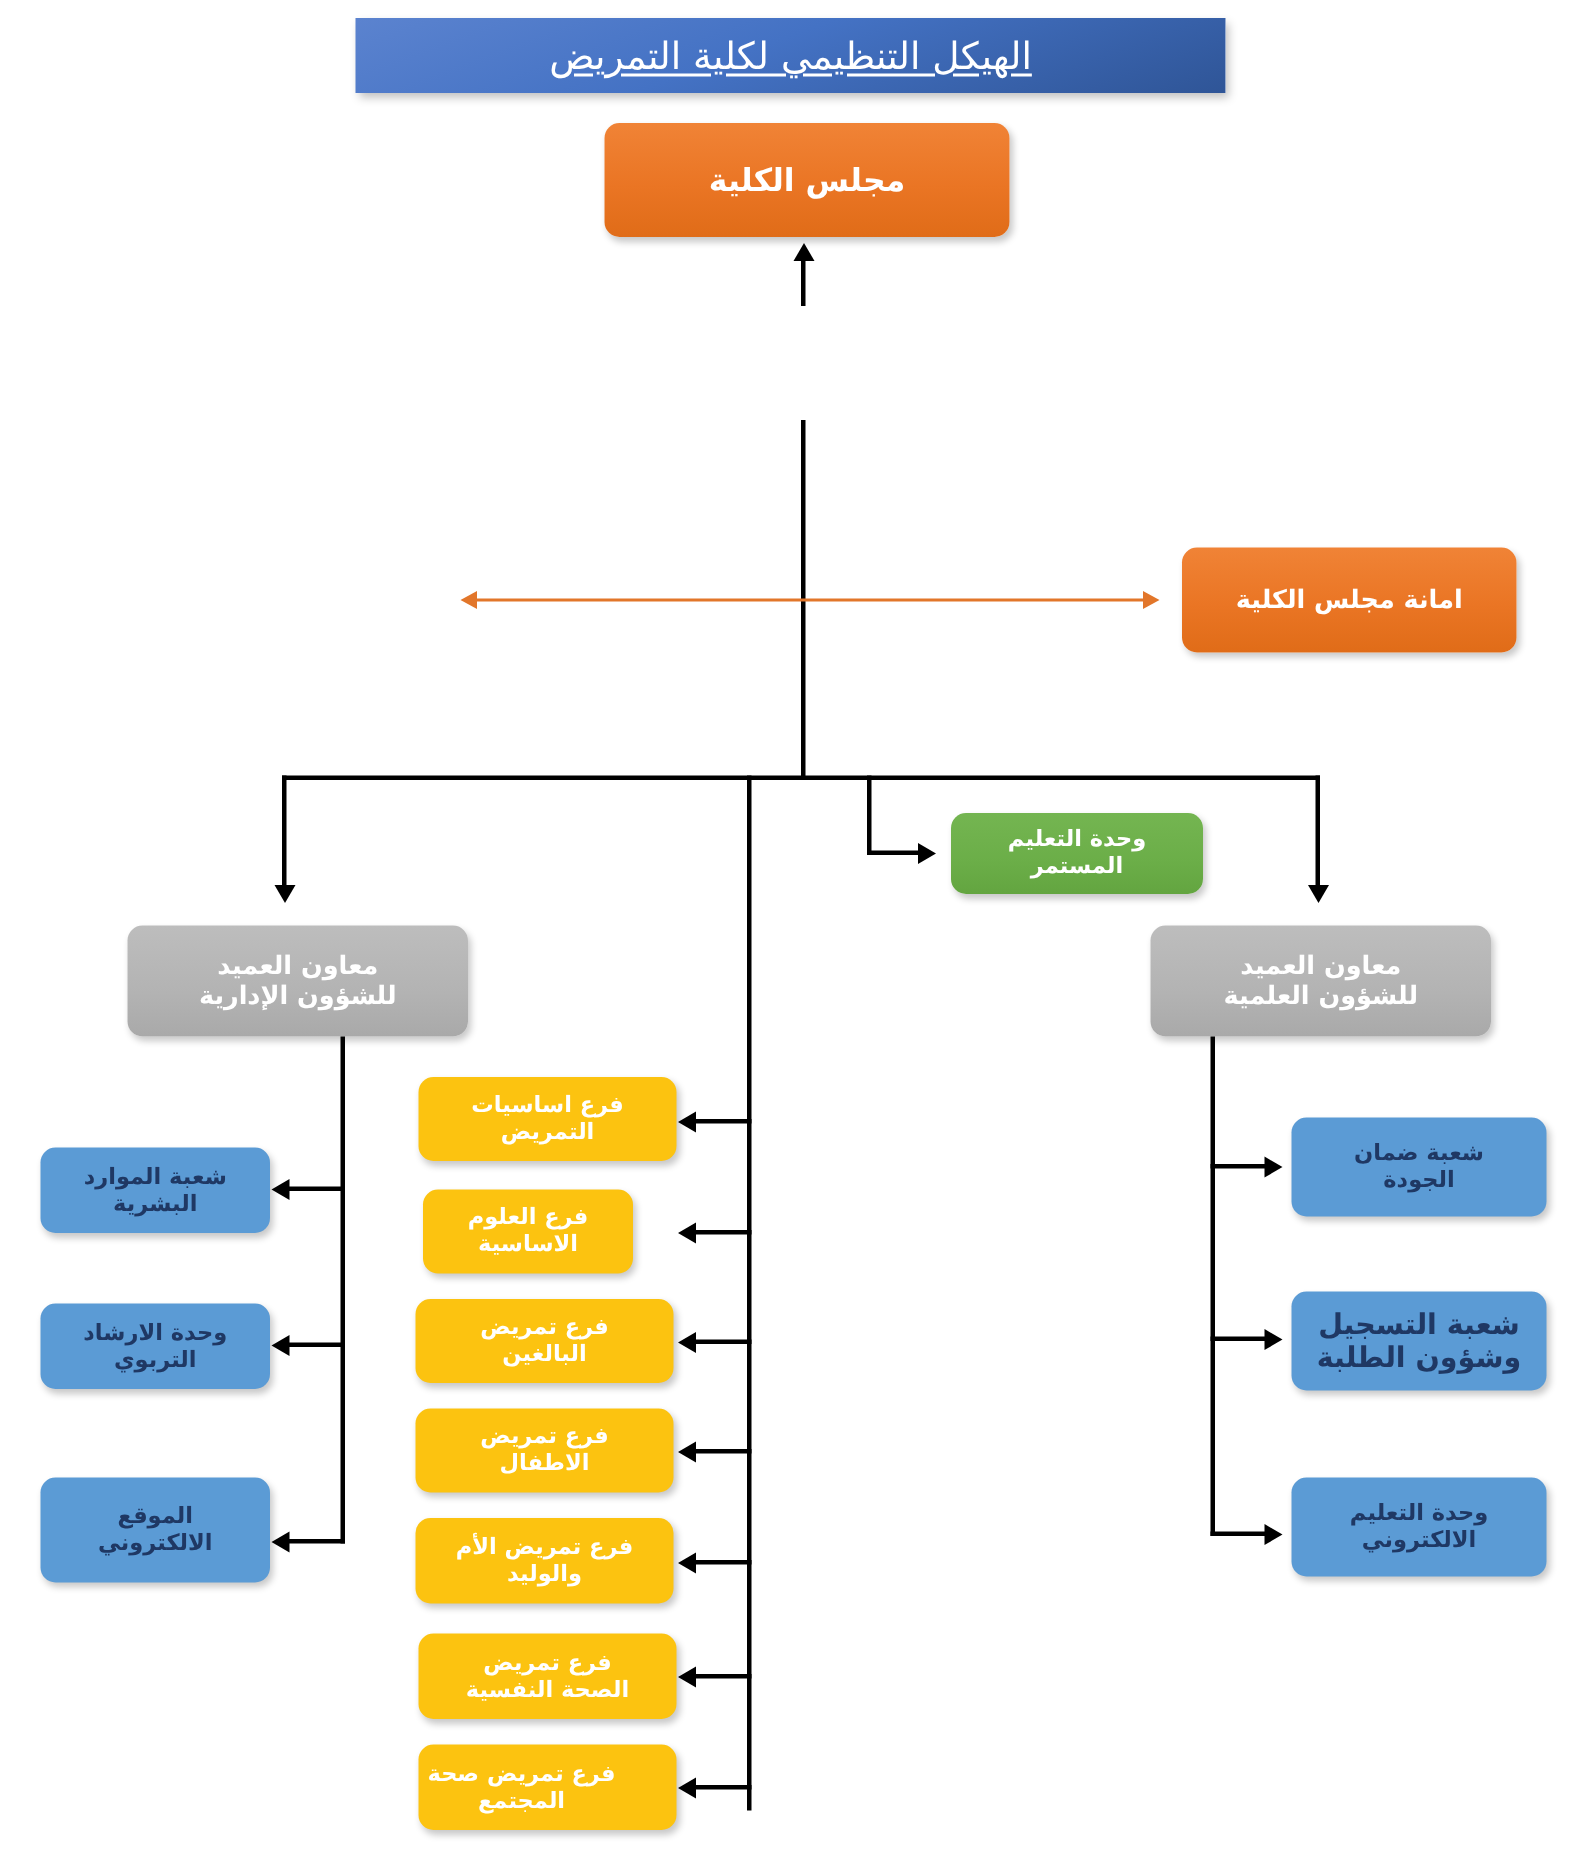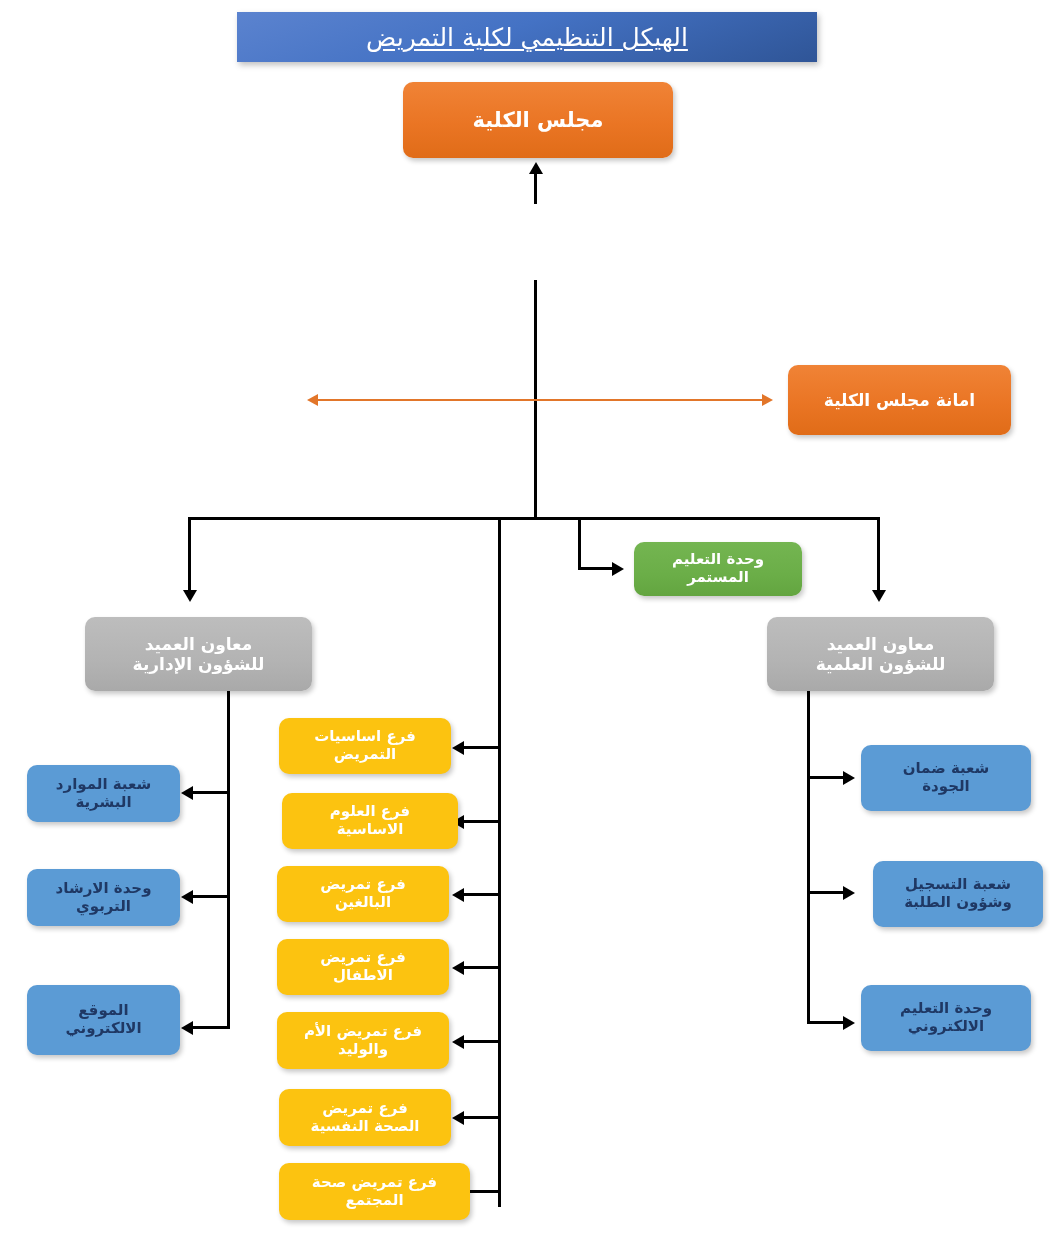--- a/index.html
+++ b/index.html
@@ -212,21 +212,21 @@
   <div class="line" style="left:807px; top:891px; width:38px; height:3px;"></div>
   <div class="arrow arrow-right" style="left:843px; top:886px;"></div>
 
   <div class="line" style="left:807px; top:1021px; width:38px; height:3px;"></div>
   <div class="arrow arrow-right" style="left:843px; top:1016px;"></div>
 
   <div class="node n-blue" style="left:861px; top:745px; width:170px; height:66px; font-size:15px;">
     <span>شعبة ضمان
 الجودة</span>
   </div>
-  <div class="node n-blue" style="left:861px; top:861px; width:170px; height:66px; font-size:15px;margin-left:12px;">
+  <div class="node n-blue" style="left:861px; top:861px; width:170px; height:66px; font-size:19px;">
     <span>شعبة التسجيل
 وشؤون الطلبة</span>
   </div>
   <div class="node n-blue" style="left:861px; top:985px; width:170px; height:66px; font-size:15px;">
     <span>وحدة التعليم
 الالكتروني</span>
   </div>
 
   <div class="line" style="left:463px; top:746px; width:38px; height:3px;"></div>
   <div class="arrow arrow-left" style="left:452px; top:741px;"></div>
@@ -246,38 +246,38 @@
   <div class="line" style="left:463px; top:1116px; width:38px; height:3px;"></div>
   <div class="arrow arrow-left" style="left:452px; top:1111px;"></div>
 
   <div class="line" style="left:463px; top:1190px; width:38px; height:3px;"></div>
   <div class="arrow arrow-left" style="left:452px; top:1185px;"></div>
 
   <div class="node n-yellow" style="left:279px; top:718px; width:172px; height:56px; font-size:15px;">
     <span>فرع اساسيات
 التمريض</span>
   </div>
-  <div class="node n-yellow" style="left:282px; top:793px; width:176px; height:56px; font-size:15px;">
+  <div class="node n-yellow" style="left:282px; top:793px; width:140px; height:56px; font-size:15px;">
     <span>فرع العلوم
 الاساسية</span>
   </div>
   <div class="node n-yellow" style="left:277px; top:866px; width:172px; height:56px; font-size:15px;">
     <span>فرع تمريض
 البالغين</span>
   </div>
   <div class="node n-yellow" style="left:277px; top:939px; width:172px; height:56px; font-size:15px;">
     <span>فرع تمريض
 الاطفال</span>
   </div>
   <div class="node n-yellow" style="left:277px; top:1012px; width:172px; height:57px; font-size:15px;">
     <span>فرع تمريض الأم
 والوليد</span>
   </div>
   <div class="node n-yellow" style="left:279px; top:1089px; width:172px; height:57px; font-size:15px;">
     <span>فرع تمريض
 الصحة النفسية</span>
   </div>
-  <div class="node n-yellow" style="left:279px; top:1163px; width:191px; height:57px; font-size:15px;">
+  <div class="node n-yellow" style="left:279px; top:1163px; width:172px; height:57px; font-size:15px;justify-content:flex-end;">
     <span>فرع تمريض صحة
 المجتمع</span>
   </div>
 
 </div>
 
 </body></html>

